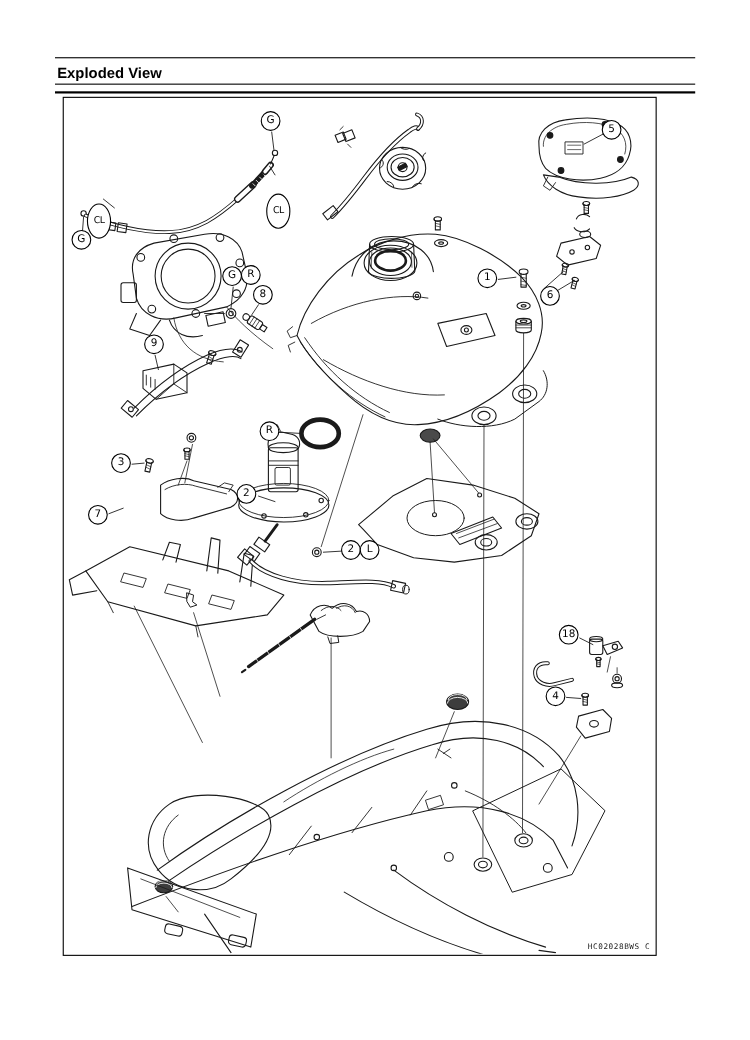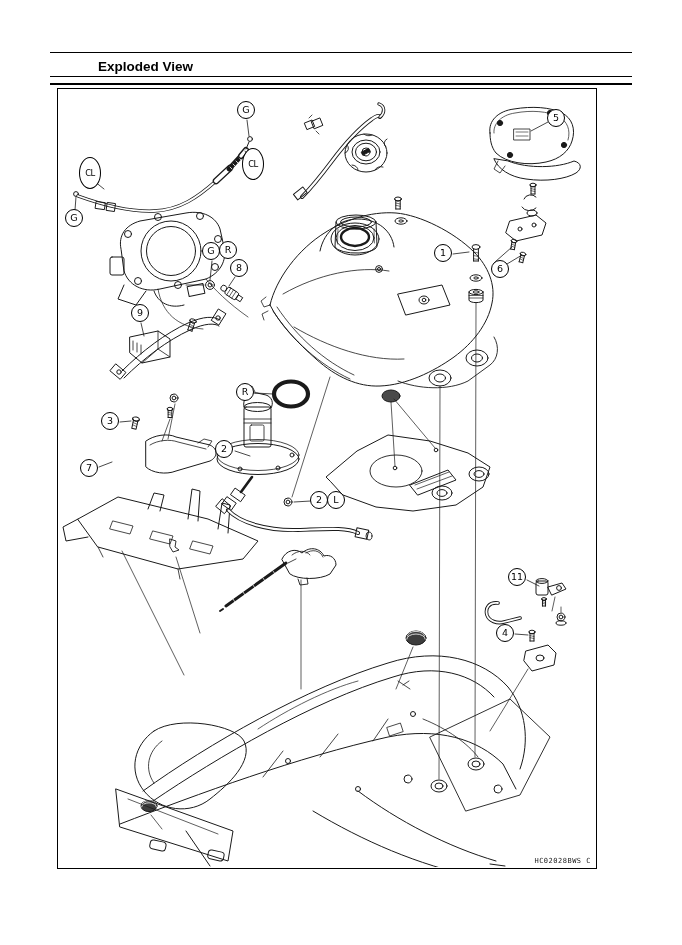--- a/index.html
+++ b/index.html
@@ -1,34 +1,34 @@
 <!DOCTYPE html>
 <html><head>
 <meta charset="utf-8">
 <style>
   html,body{margin:0;padding:0;background:#fff;}
   #page{position:relative;width:682px;height:945px;background:#fff;overflow:hidden;
         font-family:"Liberation Sans",sans-serif;color:#000;}
   .title{position:absolute;left:50px;top:28px;font-size:16px;font-weight:bold;letter-spacing:.2px;}
   .rule{position:absolute;left:50px;width:582px;background:#000;}
   .rule1{top:52px;height:1px;}
-  .subtitle{position:absolute;left:52px;top:59px;font-size:13.5px;font-weight:bold;margin-left:46px;}
+  .subtitle{position:absolute;left:52px;top:59px;font-size:13.5px;font-weight:bold;}
   .rule2{top:76px;height:1px;}
   .rule3{top:83px;height:2px;}
   #diagram-box{position:absolute;left:57px;top:88px;width:540px;height:781px;
                border:1.5px solid #000;box-sizing:border-box;background:#fff;}
   #art{position:absolute;left:0;top:0;}
   #figure-code{position:absolute;right:5px;bottom:3px;font-family:"DejaVu Sans Mono",monospace;
                font-size:7px;letter-spacing:.5px;color:#222;}
   #callout-layer{position:absolute;left:0;top:0;width:682px;height:945px;pointer-events:none;}
   .callout{position:absolute;width:18px;height:18px;border:1.3px solid #000;border-radius:50%;
            background:#fff;display:flex;align-items:center;justify-content:center;
            font-size:9.5px;font-family:"DejaVu Sans",sans-serif;transform:translate(-50%,-50%);
            box-sizing:border-box;line-height:1;}
-  .callout.oval{width:22px;height:32px;font-size:8.5px;letter-spacing:-.5px;}
+  .callout.oval{width:22px;height:32px;font-size:8.5px;letter-spacing:-.5px;margin-top:28px;}
   svg *{vector-effect:non-scaling-stroke;}
 </style>
 </head>
 <body>
 
 <div id="page">
 
   <div class="rule rule1"></div>
   <div class="subtitle">Exploded View</div>
   <div class="rule rule2"></div>
@@ -383,16 +383,16 @@
       <div class="callout" style="left: 140px; top: 313px;">9</div>
       <div class="callout" style="left: 556px; top: 118px;">5</div>
       <div class="callout" style="left: 443px; top: 253px;">1</div>
       <div class="callout" style="left: 500px; top: 269px;">6</div>
       <div class="callout" style="left: 245px; top: 392px;">R</div>
       <div class="callout" style="left: 224px; top: 449px;">2</div>
       <div class="callout" style="left: 110px; top: 421px;">3</div>
       <div class="callout" style="left: 89px; top: 468px;">7</div>
       <div class="callout" style="left: 319px; top: 500px;">2</div>
       <div class="callout" style="left: 336px; top: 500px;">L</div>
-      <div class="callout" style="left: 517px; top: 577px;">11</div>
+      <div class="callout" style="left: 517px; top: 577px;">18</div>
       <div class="callout" style="left: 505px; top: 633px;">4</div>
     </div>
 </div>
 
 </body></html>

